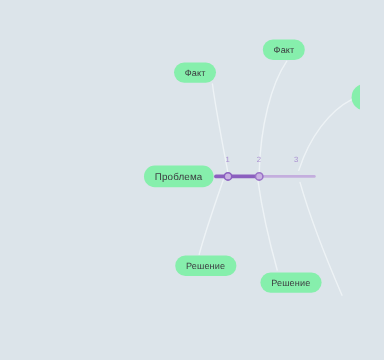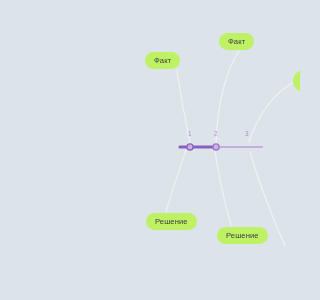--- a/index.html
+++ b/index.html
@@ -15,21 +15,21 @@
     overflow:hidden;
   }
   svg.layer{
     position:absolute;left:0;top:0;width:300px;height:300px;
     overflow:visible;
     pointer-events:none;
   }
   
   .pill{
     position:absolute;
-    background:#bef264;
+    background:#86efac;
     border-radius:9px;
     display:flex;align-items:center;justify-content:center;
     color:#3c3c40;
     white-space:nowrap;
     box-sizing:border-box;
   }
   .pill.small{
     font-size:7.6px;
     height:17px;
     padding:0 9px;
@@ -91,20 +91,23 @@
     <line x1="180" y1="147" x2="216" y2="147" stroke="#8b5fbf" stroke-width="3.2" stroke-linecap="round"></line>
 
     <circle cx="190" cy="147" r="3.1" fill="#c9b2e2" stroke="#8b5fbf" stroke-width="1.3"></circle>
     <circle cx="216" cy="147" r="3.1" fill="#c9b2e2" stroke="#9a73c7" stroke-width="1.3"></circle>
   </svg>
 
   <div class="tick" id="tick-1">1</div>
   <div class="tick" id="tick-2">2</div>
   <div class="tick" id="tick-3">3</div>
 
+  <div class="pill main" id="pill-problem">
+    <span>Проблема</span>
+  </div>
 
   <div class="pill small" id="pill-fact-1">
     <span>Факт</span>
   </div>
 
   <div class="pill small" id="pill-fact-2">
     <span>Факт</span>
   </div>
 
   <div class="pill small" id="pill-fact-3">

